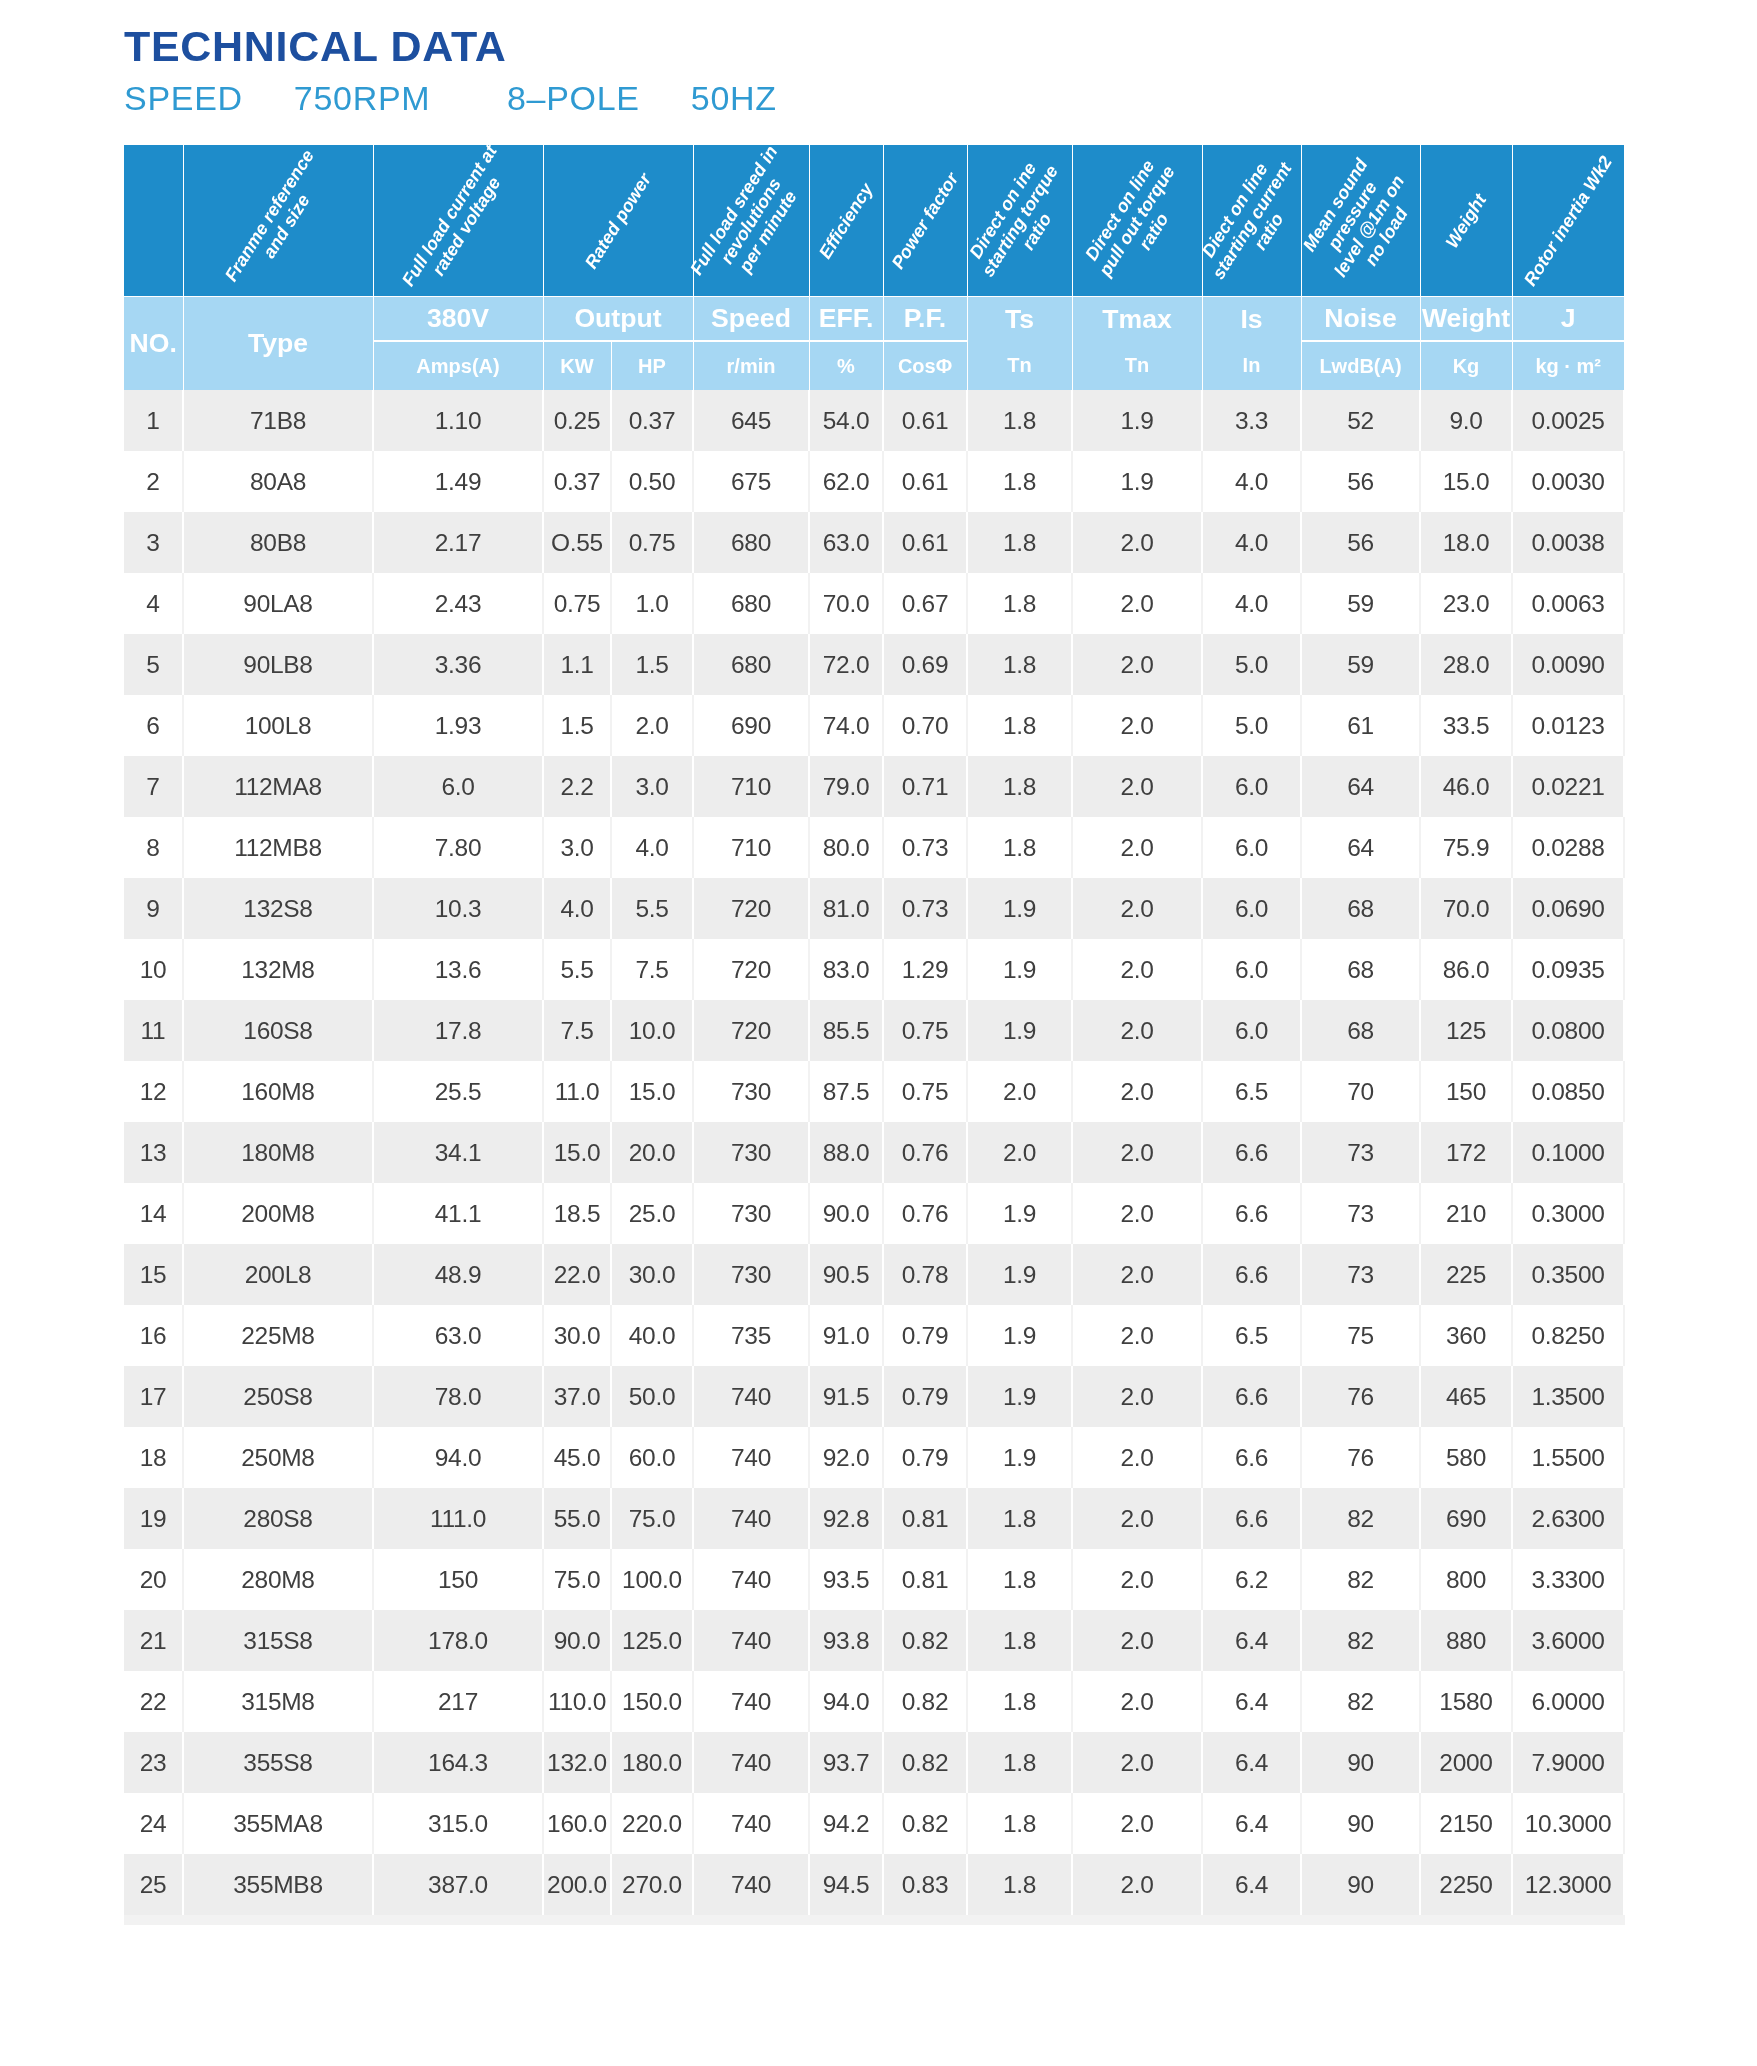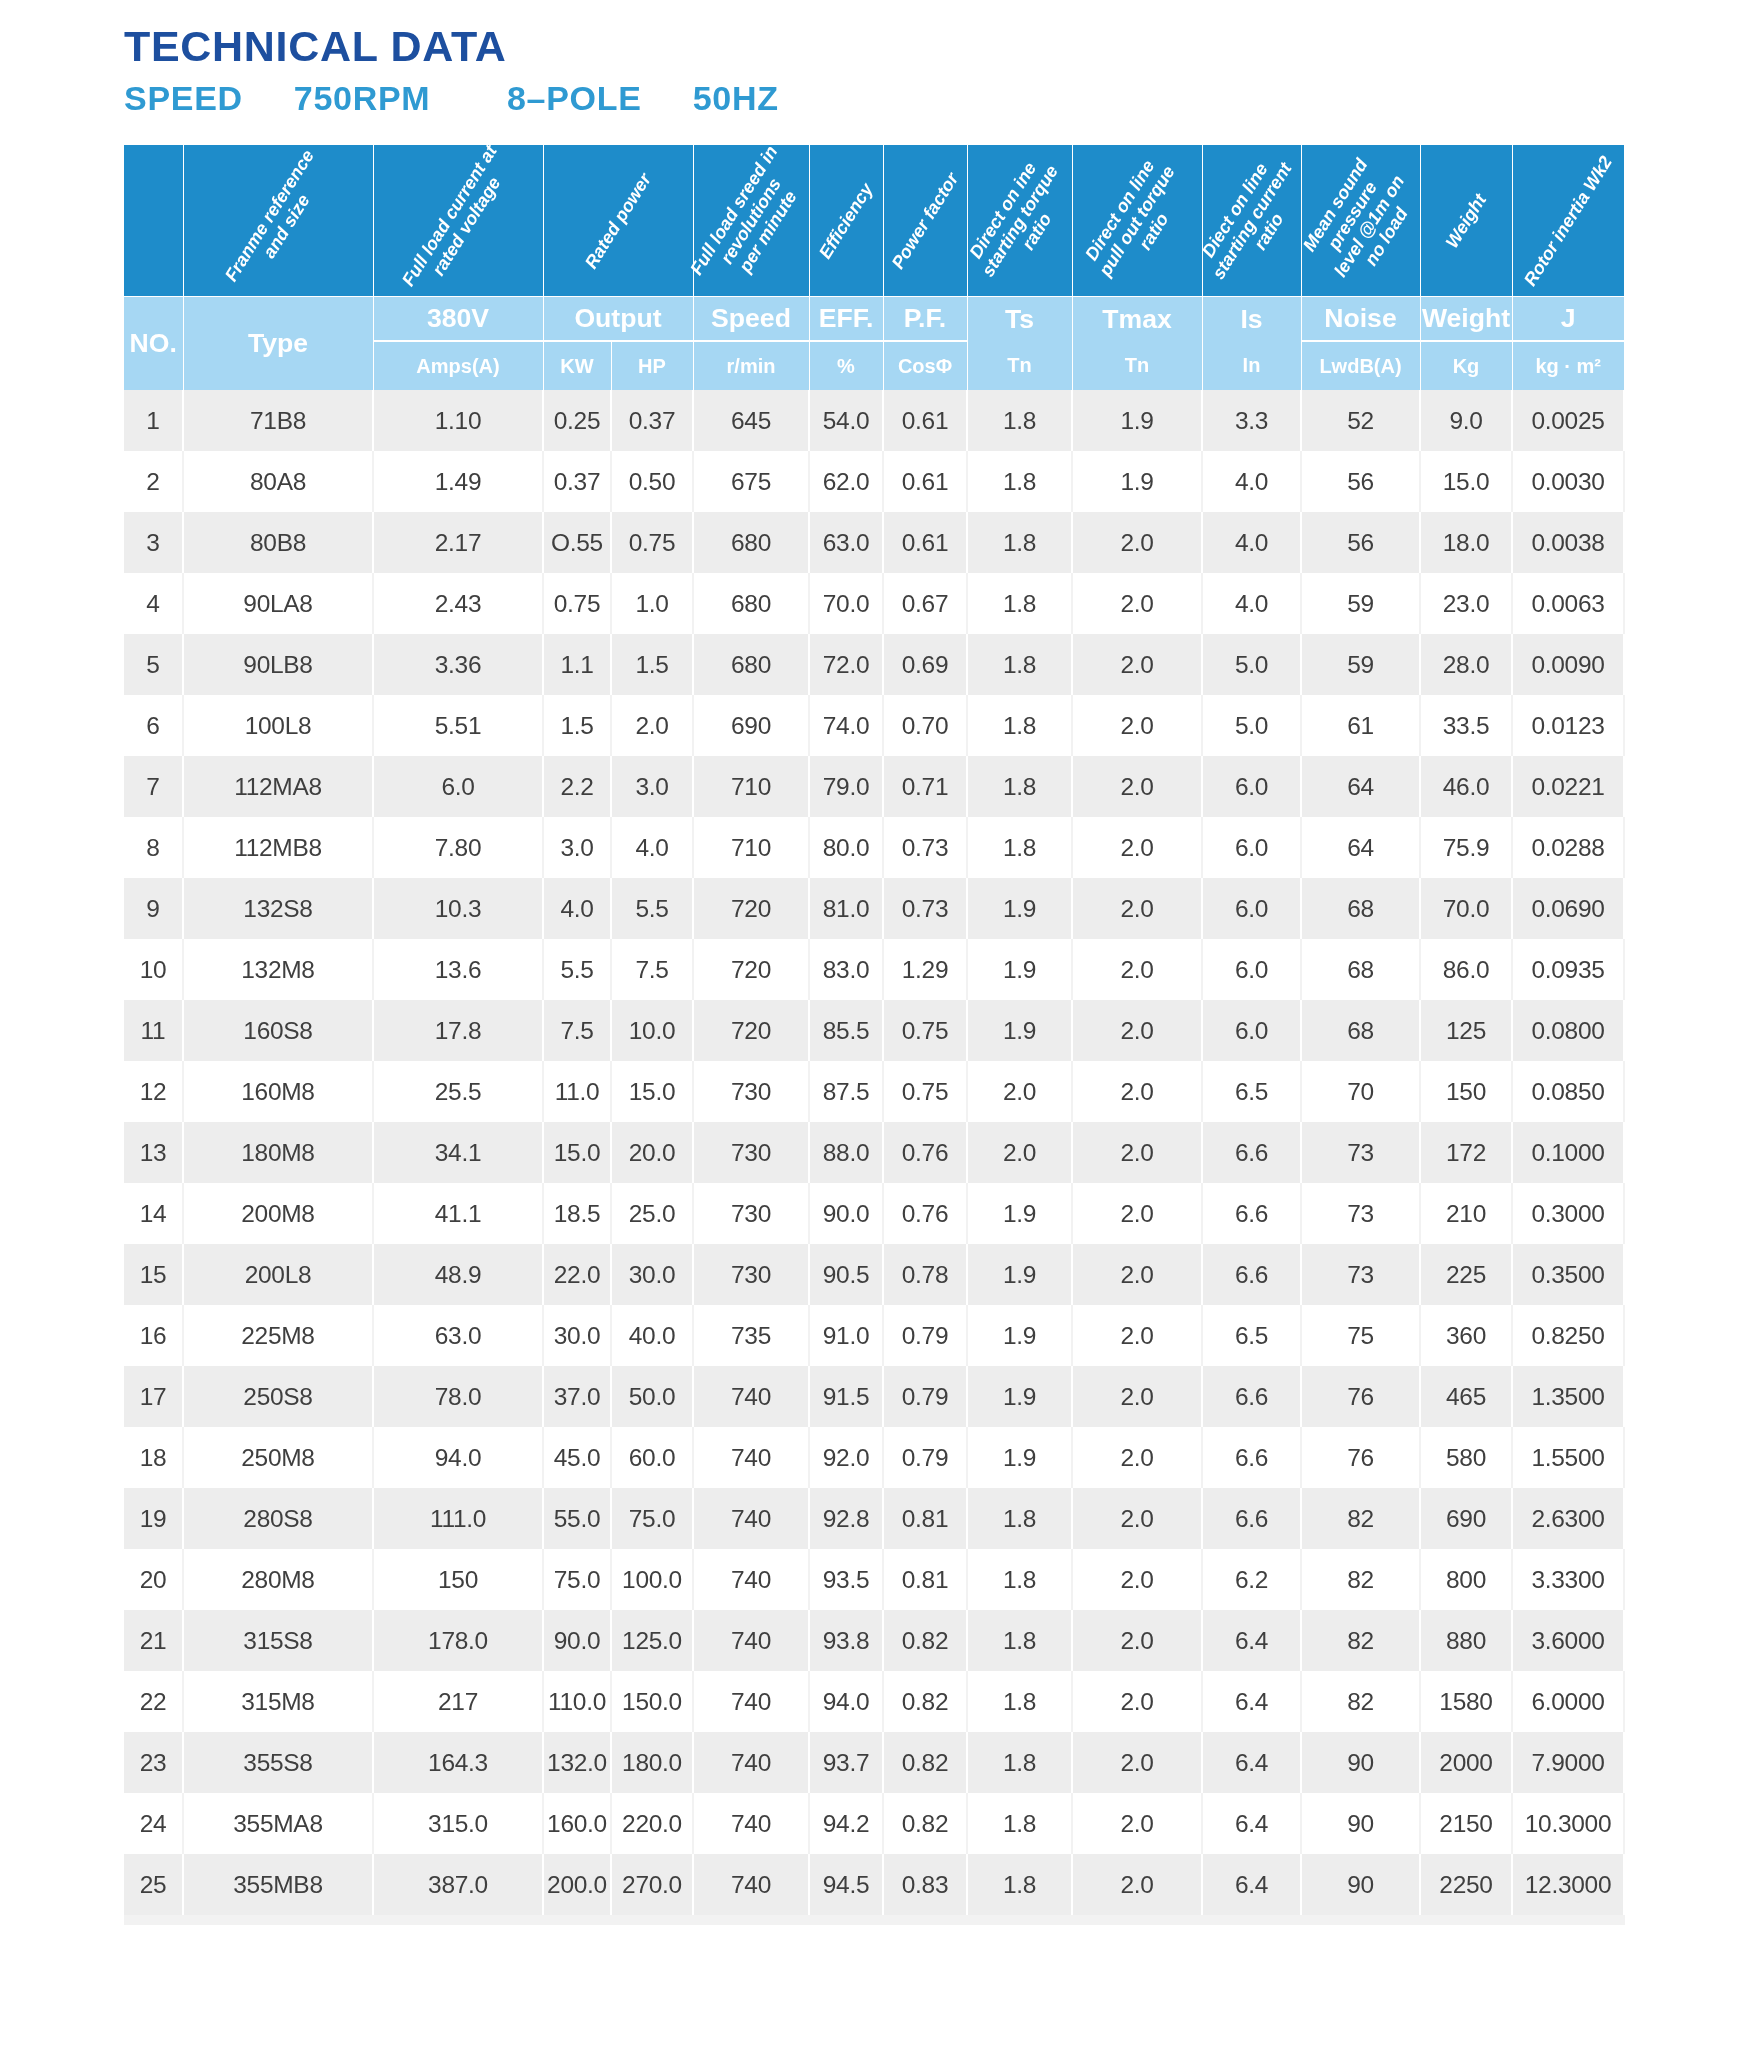--- a/index.html
+++ b/index.html
@@ -5,21 +5,21 @@
   html,body{margin:0;padding:0;background:#ffffff;}
   .page{
     position:relative;width:1757px;height:2066px;background:#ffffff;overflow:hidden;
     font-family:"Liberation Sans", sans-serif;
   }
   .title-block{position:absolute;left:124px;top:25px;}
   .page-title{
     font-size:43px;font-weight:800;color:#1d4f9f;letter-spacing:0.7px;line-height:1;
   }
   .page-subtitle{
-    margin-top:12.6px;font-size:34px;font-weight:bold;color:#2f9ad2;
+    margin-top:12.6px;font-size:34px;font-weight:normal;color:#2f9ad2;
     letter-spacing:0.7px;word-spacing:15.4px;white-space:pre;line-height:1;
   }
   .spec-table-wrap{position:absolute;left:124px;top:145px;width:1501px;}
   table.spec{border-collapse:collapse;table-layout:fixed;width:1501px;}
   
   tr.band1 th{
     background:#1e8cca;height:151px;position:relative;padding:0;
     border-right:1.4px solid rgba(255,255,255,0.85);
   }
   tr.band1 th:last-child{border-right:none;}
@@ -238,21 +238,21 @@
           <td>1.8</td>
           <td>2.0</td>
           <td>5.0</td>
           <td>59</td>
           <td>28.0</td>
           <td>0.0090</td>
         </tr>
           <tr style="">
           <td>6</td>
           <td>100L8</td>
-          <td>5.51</td>
+          <td>1.93</td>
           <td>1.5</td>
           <td>2.0</td>
           <td>690</td>
           <td>74.0</td>
           <td>0.70</td>
           <td>1.8</td>
           <td>2.0</td>
           <td>5.0</td>
           <td>61</td>
           <td>33.5</td>

